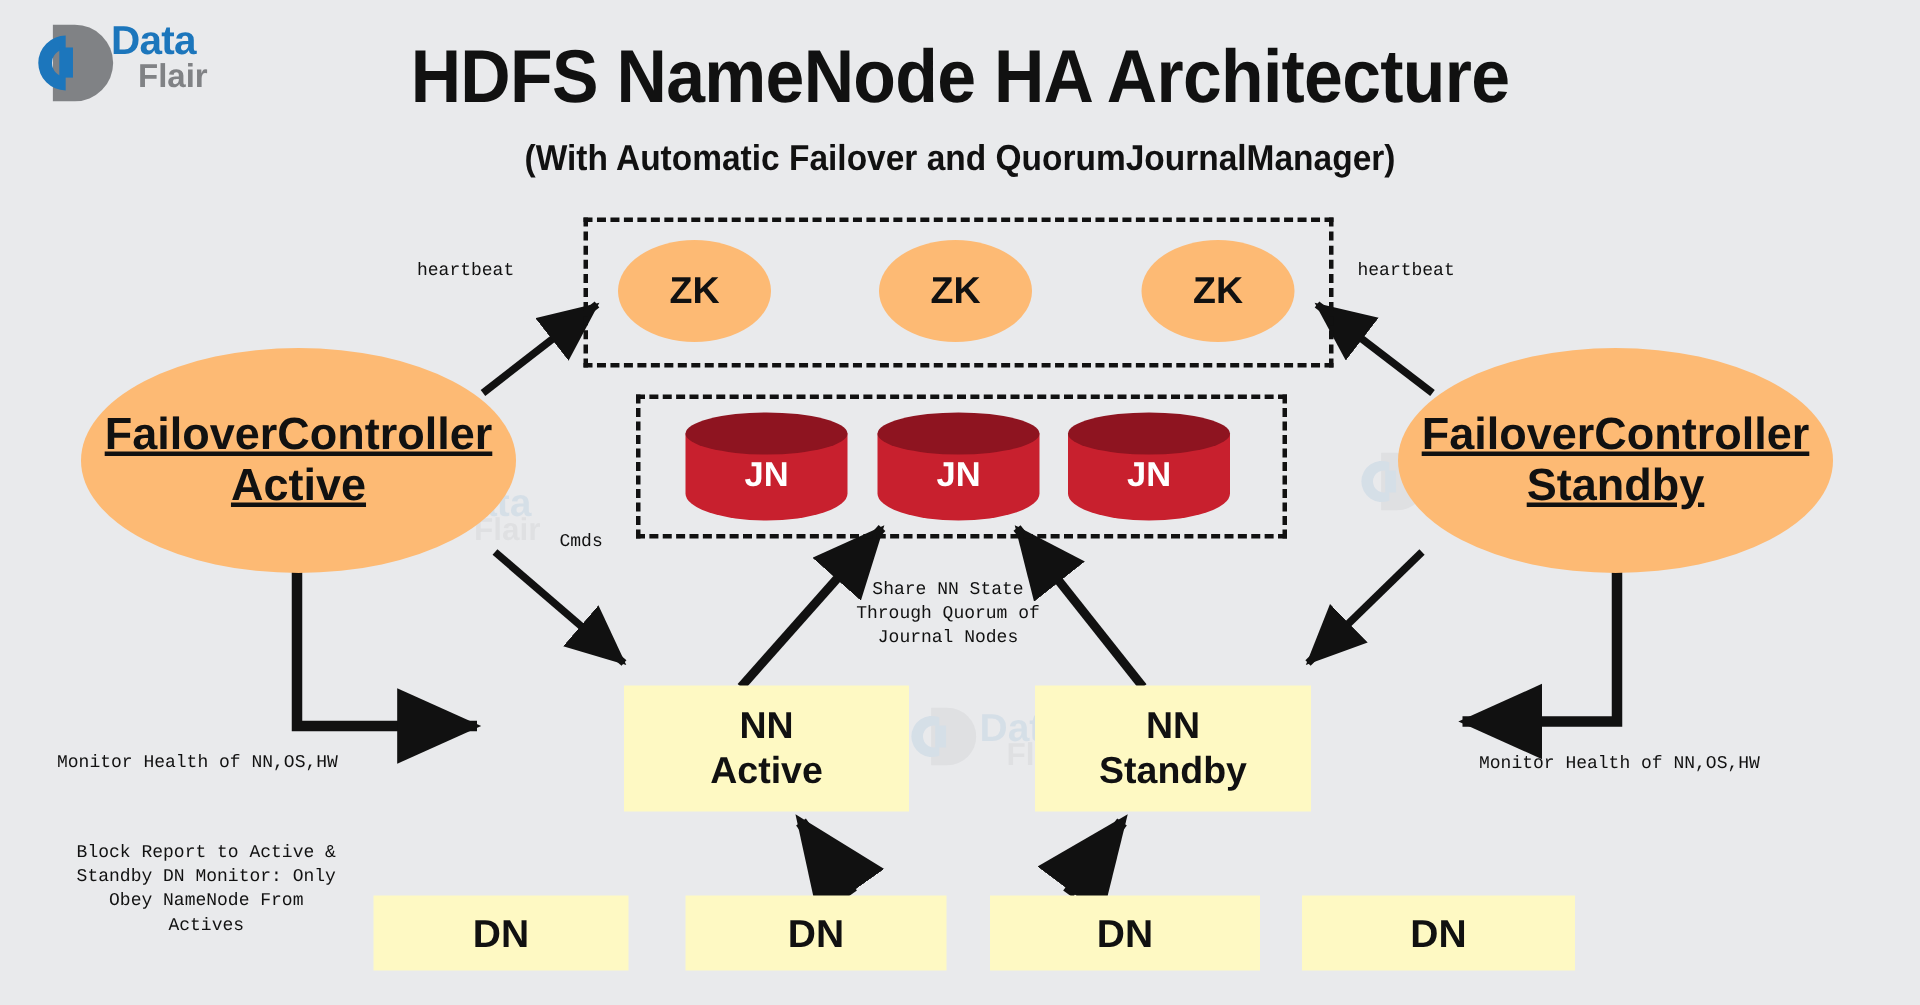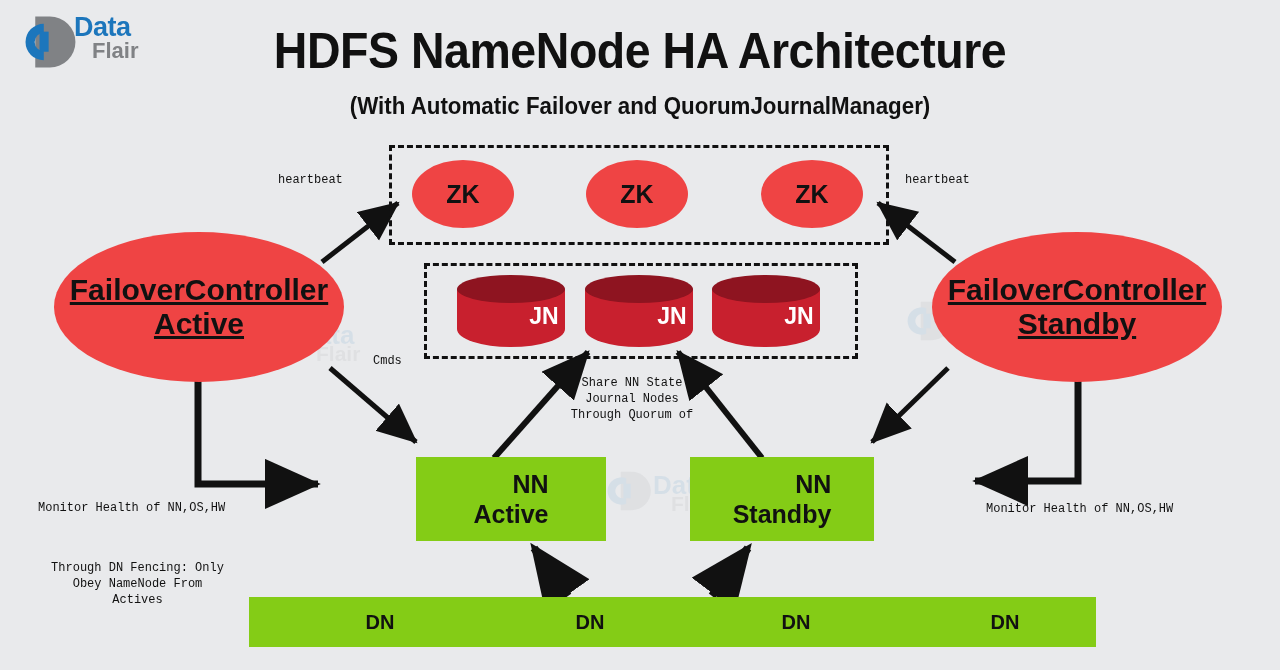--- a/index.html
+++ b/index.html
@@ -40,46 +40,46 @@
   .wm .mk{position:absolute;left:0;top:0;width:46px;height:42px;}
   .wm .t1{position:absolute;left:48px;top:0px;font-size:26px;font-weight:bold;color:#1c76bc;}
   .wm .t2{position:absolute;left:66px;top:22px;font-size:21px;font-weight:bold;color:#808285;}
 
   
   .dashbox{border:3px dashed #111;box-sizing:border-box;}
 
   
   .ellipse{
     border-radius:50%;
-    background:#ef4444;
+    background:#fdba74;
     display:flex;align-items:center;justify-content:center;
     text-align:center;color:#111;font-weight:bold;
     font-family:"Liberation Sans Narrow","Liberation Sans",sans-serif;
   }
   .zk{font-size:25px;letter-spacing:0px;}
   .fc{font-size:30px;line-height:1.12;text-decoration:underline;}
 
   .cyl{}
   .cyl .body{position:absolute;left:0;bottom:0;width:100%;height:calc(100% - 14px);
     background:#c8202e;border-radius:0 0 50% 50%/0 0 18px 18px;}
   .cyl .top{position:absolute;left:0;top:0;width:100%;height:28px;
     background:#8e1420;border-radius:50%;}
   .cyl .lbl{position:absolute;left:0;top:0;width:100%;height:100%;
     display:flex;align-items:center;justify-content:center;
     color:#fff;font-weight:bold;font-size:23px;
-    font-family:"Liberation Sans Narrow","Liberation Sans",sans-serif;padding-top:10px;box-sizing:border-box;margin-left:33px;}
+    font-family:"Liberation Sans Narrow","Liberation Sans",sans-serif;padding-top:10px;box-sizing:border-box;}
 
   .rect{
-    background:#84cc16;
-    display:flex;align-items:center;justify-content:center;text-align:right;
+    background:#fef9c3;
+    display:flex;align-items:center;justify-content:center;text-align:center;
     color:#111;font-weight:bold;
     font-family:"Liberation Sans Narrow","Liberation Sans",sans-serif;
   }
   .nn{font-size:25px;line-height:1.2;}
-  .dn{font-size:20px;padding-left:46px;}
+  .dn{font-size:26px;}
 
   
   .lab{color:#111;font-family:Liberation Mono, monospace;font-size:12px;line-height:1.35;}
   .lab.c{text-align:center;}
 
   svg.ov{position:absolute;left:0;top:0;width:1280px;height:670px;pointer-events:none;}
 </style>
 </head>
 <body>
 
@@ -220,28 +220,29 @@
     <span>DN</span>
   </div>
   <div class="abs rect dn" style="left:868px;top:597px;width:182px;height:50px;">
     <span>DN</span>
   </div>
 
   <div class="abs lab" style="left:278px;top:172px;">heartbeat</div>
   <div class="abs lab" style="left:905px;top:172px;">heartbeat</div>
   <div class="abs lab" style="left:333px;top:353px;margin-left:40px;">Cmds</div>
 
-  <div class="abs lab c" style="left:532px;top:375px;width:200px;">
+  <div class="abs lab c" style="left:532px;top:385px;width:200px;">
     <div>Share NN State</div>
+    <div>Through Quorum of</div>
     <div>Journal Nodes</div>
-    <div>Through Quorum of</div>
   </div>
 
   <div class="abs lab" style="left:38px;top:500px;">Monitor Health of NN,OS,HW</div>
   <div class="abs lab" style="left:986px;top:501px;">Monitor Health of NN,OS,HW</div>
 
   <div class="abs lab c" style="left:15px;top:560px;width:245px;">
-    <div>Through DN Fencing: Only</div>
+    <div>Block Report to Active &amp;</div>
+    <div>Standby DN Monitor: Only</div>
     <div>Obey NameNode From</div>
     <div>Actives</div>
   </div>
 
 </div>
 
 </body></html>

